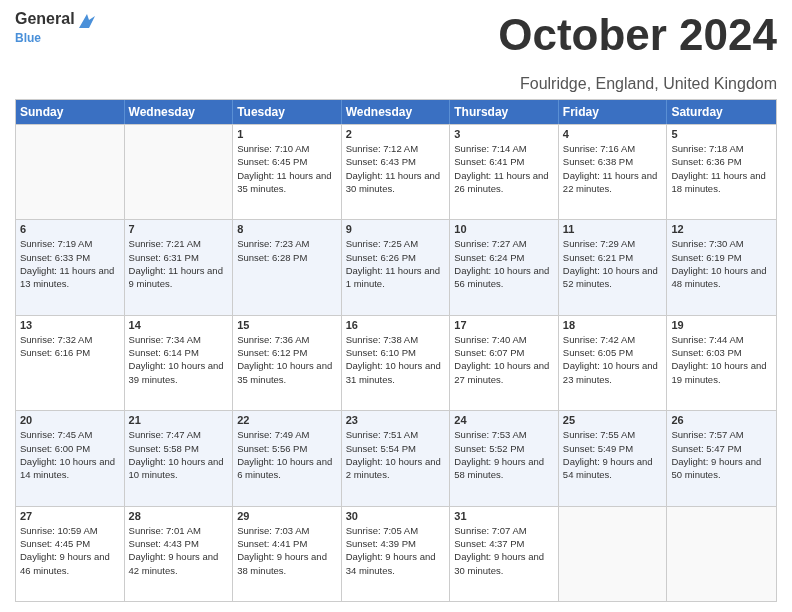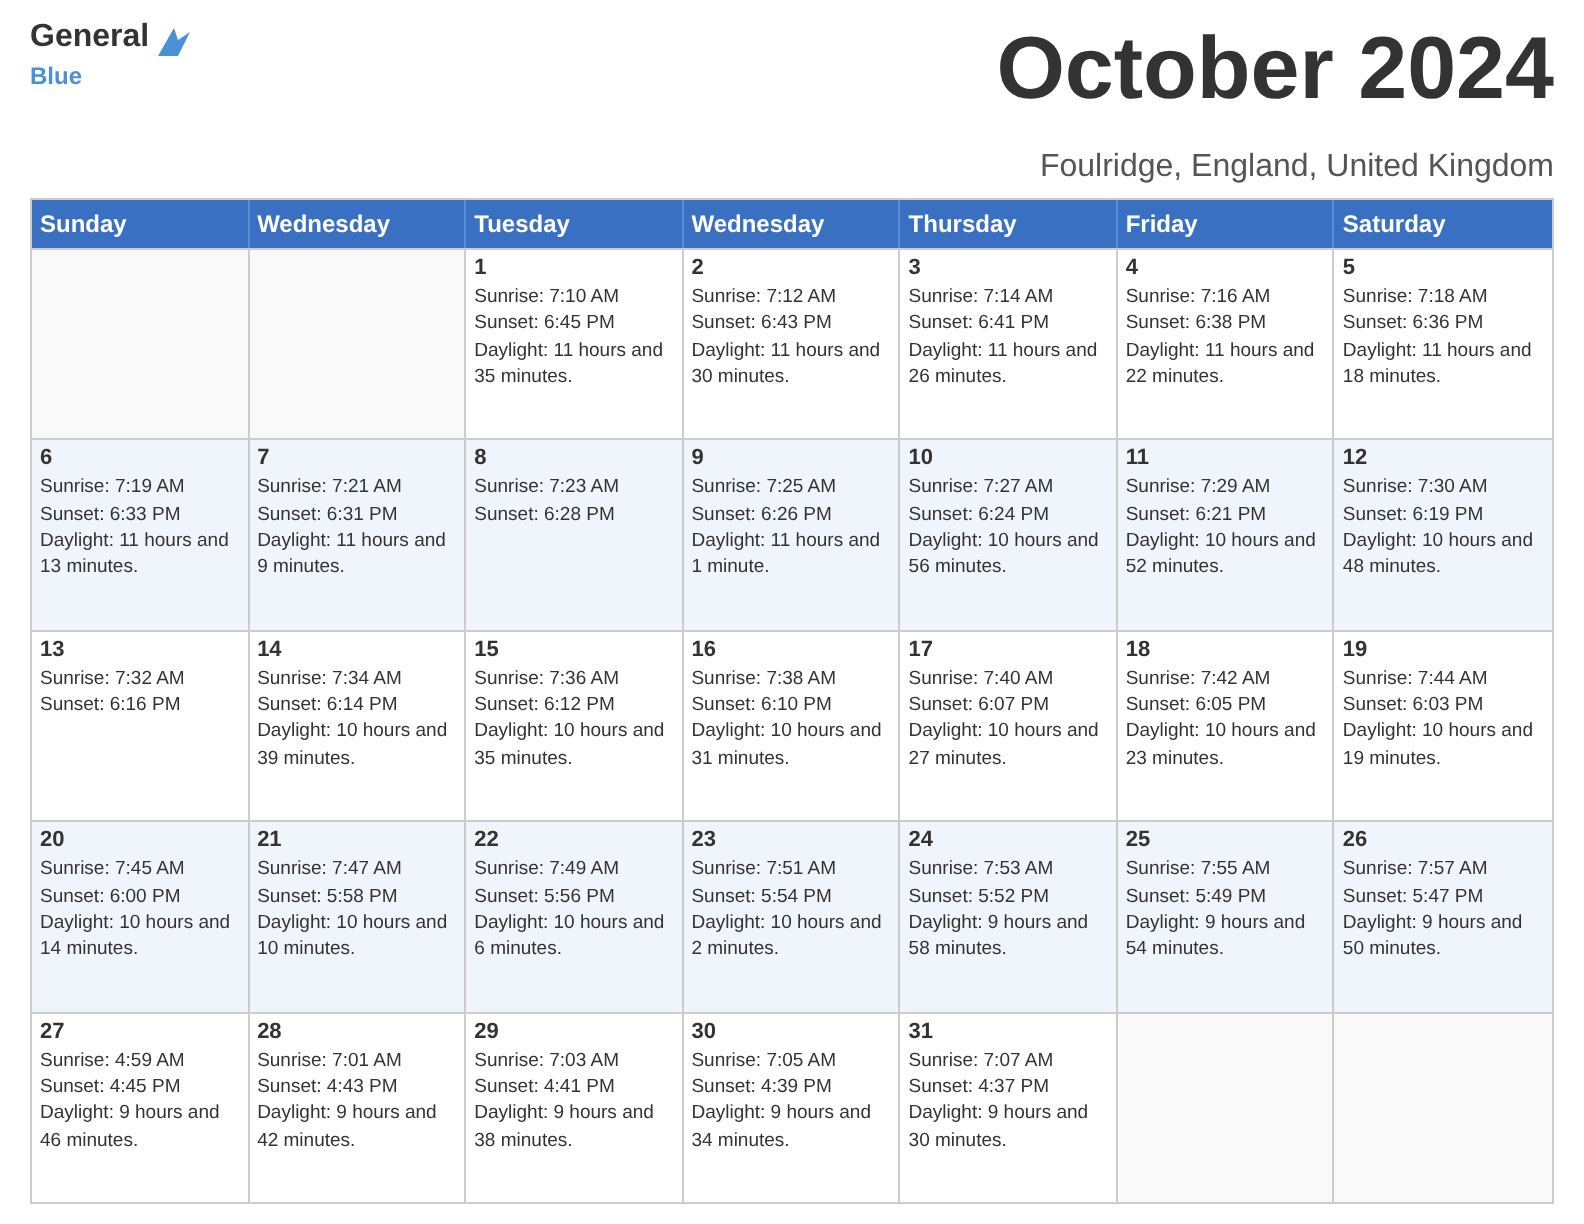--- a/index.html
+++ b/index.html
@@ -315,21 +315,21 @@
           <div class="cal-cell alt-row">
             <div class="day-number">26</div>
             <div class="cell-line">Sunrise: 7:57 AM</div>
             <div class="cell-line">Sunset: 5:47 PM</div>
             <div class="cell-line">Daylight: 9 hours and 50 minutes.</div>
           </div>
         </div>
         <div class="cal-row">
           <div class="cal-cell">
             <div class="day-number">27</div>
-            <div class="cell-line">Sunrise: 4:59 AM</div>
+            <div class="cell-line">Sunrise: 10:59 AM</div>
             <div class="cell-line">Sunset: 4:45 PM</div>
             <div class="cell-line">Daylight: 9 hours and 46 minutes.</div>
           </div>
           <div class="cal-cell">
             <div class="day-number">28</div>
             <div class="cell-line">Sunrise: 7:01 AM</div>
             <div class="cell-line">Sunset: 4:43 PM</div>
             <div class="cell-line">Daylight: 9 hours and 42 minutes.</div>
           </div>
           <div class="cal-cell">

